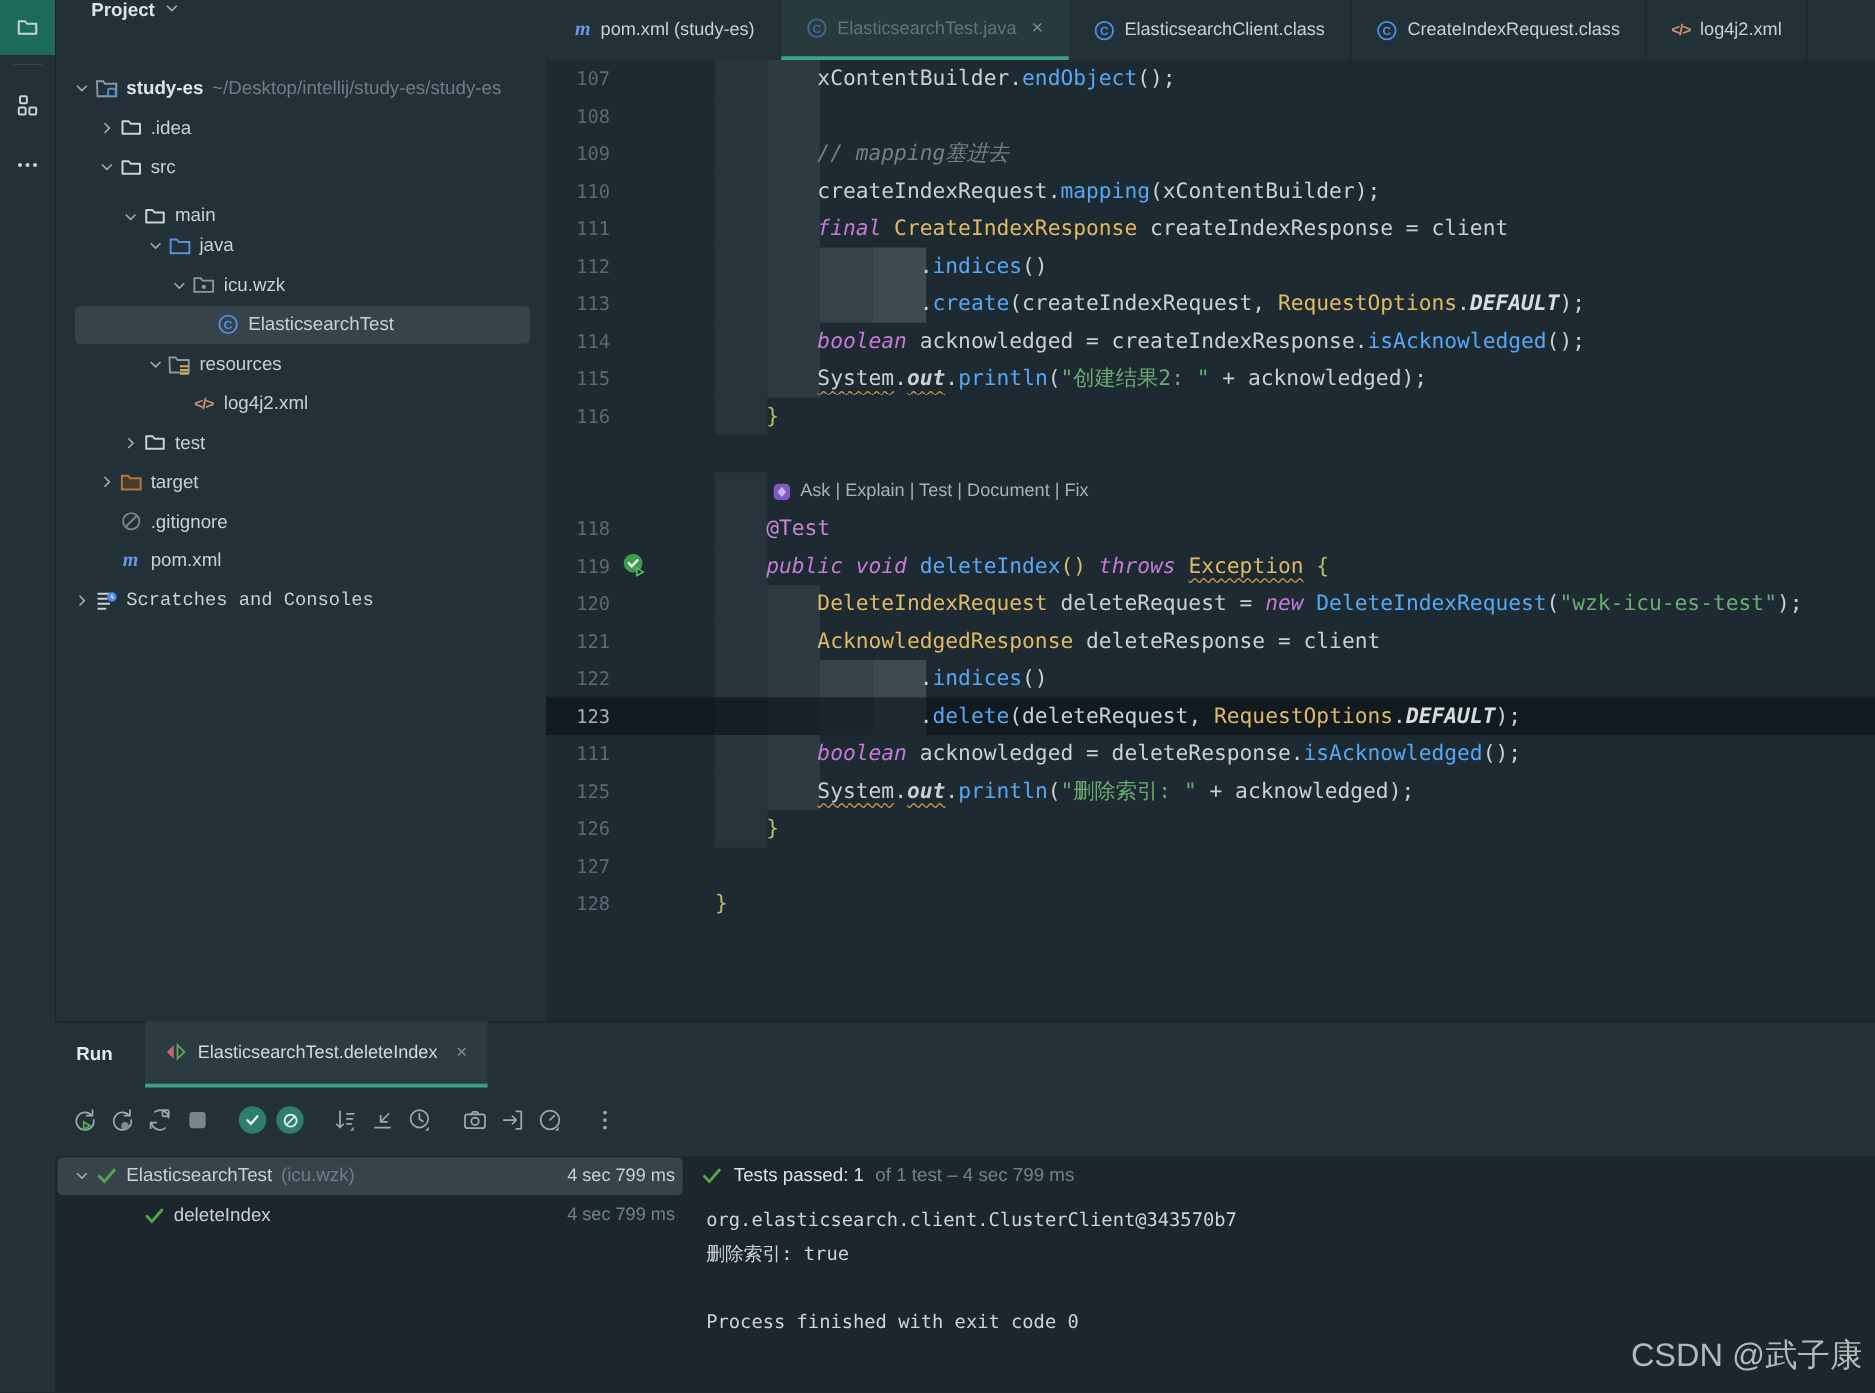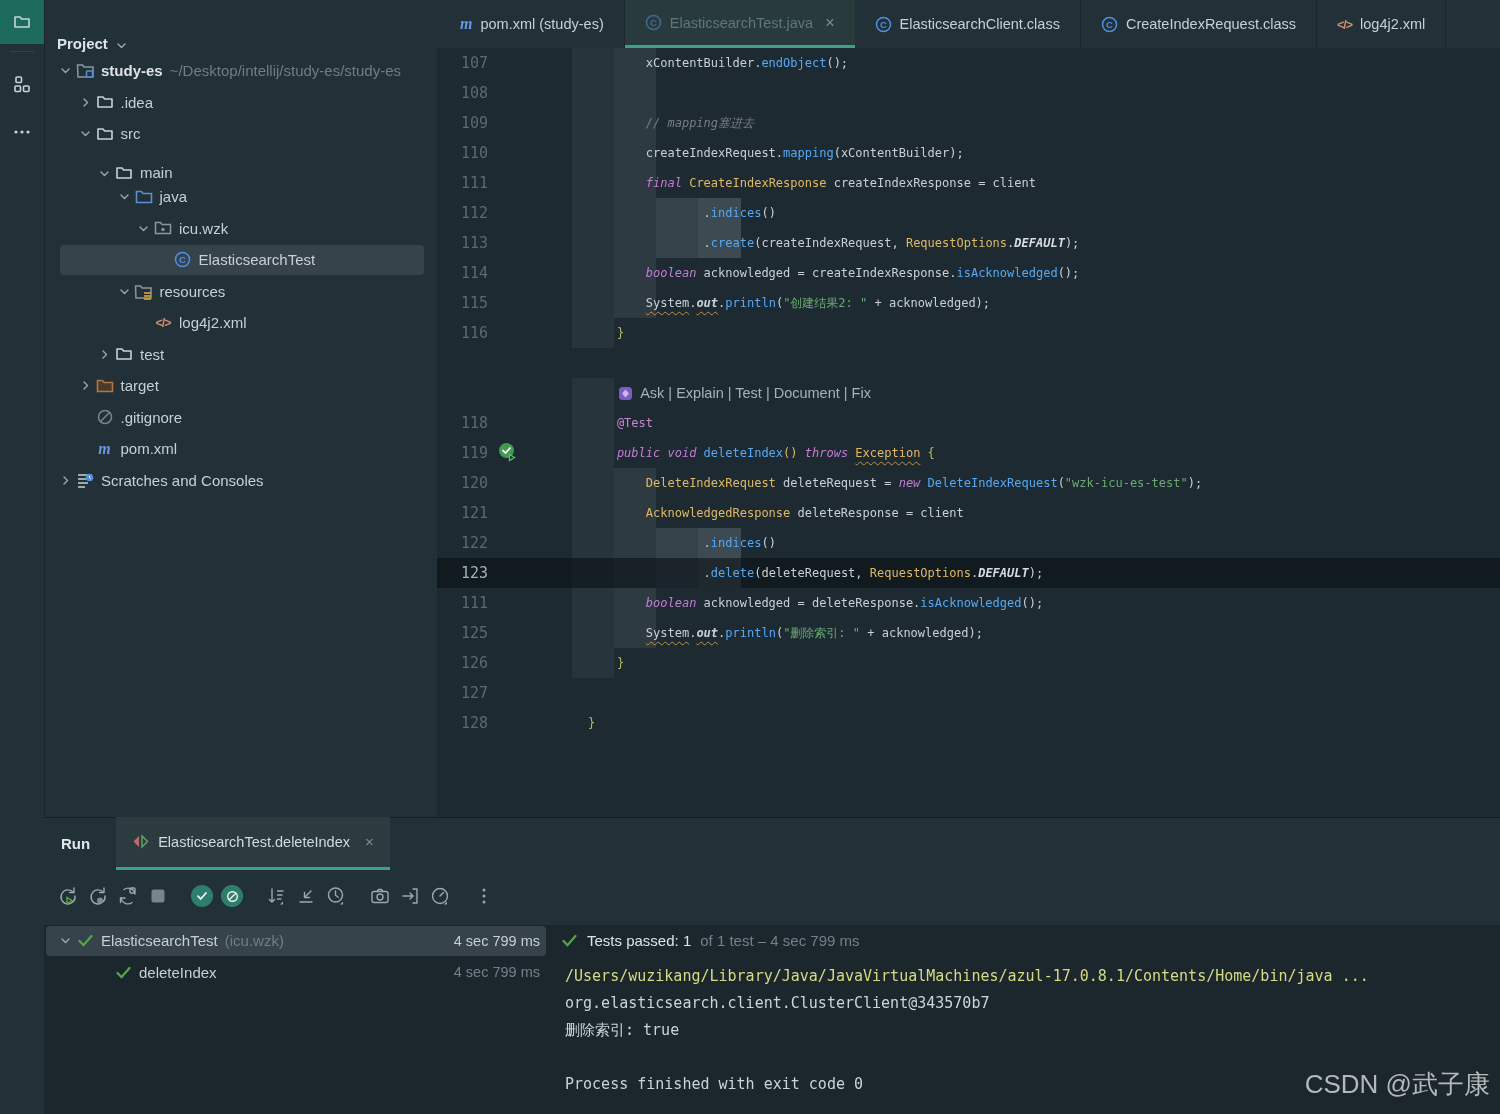--- a/index.html
+++ b/index.html
@@ -11,21 +11,21 @@
   .activity-bar{position:absolute;left:0;top:0;width:44px;height:1114px;background:#223037;
     border-right:1px solid #1a262c;}
   .ab-item{position:absolute;left:0;width:44px;height:44px;display:flex;align-items:center;
     justify-content:center;cursor:pointer;}
   .ab-item.active{background:#1b6a5b;}
   .ab-sep{position:absolute;left:10px;top:51px;width:24px;height:1px;background:#35444b;}
 
   
   .project-panel{position:absolute;left:45px;top:0;width:392px;height:817px;background:#223037;
     border-right:1px solid #1a262c;}
-  .panel-header{height:52px;display:flex;align-items:flex-end;padding-left:12px;gap:7px;}
+  .panel-header{height:52px;display:flex;align-items:flex-start;padding-left:28px;gap:7px;}
   .panel-title{font-size:15px;font-weight:bold;color:#dde3e6;}
   .tree{position:absolute;left:0;top:55px;right:0;}
   .tree-row{position:relative;height:31.5px;display:flex;align-items:center;font-size:15px;
     color:#c7d0d4;cursor:pointer;white-space:nowrap;}
   .tree-row .hl{position:absolute;left:15px;right:13px;top:1px;bottom:1px;background:#36434b;
     border-radius:4px;z-index:0;}
   .tree-row>*{z-index:1;}
   .chev{width:19px;height:16px;display:inline-flex;align-items:center;justify-content:center;flex:none;}
   .ticon{width:20px;height:17px;display:inline-flex;align-items:center;justify-content:center;
     flex:none;margin-right:6px;}
@@ -44,22 +44,22 @@
   
   .editor{position:absolute;left:437px;top:48px;width:1063px;height:769px;background:#1e2a31;
     overflow:hidden;font-family:"DejaVu Sans Mono",monospace;}
   .code-row{position:absolute;left:0;width:1063px;height:30px;}
   .fill{position:absolute;top:0;height:30px;}
   .caret-ov{position:absolute;left:0;top:0;width:1063px;height:30px;background:rgba(5,12,17,.55);}
   .lnum{position:absolute;left:0;top:0;width:51px;height:30px;line-height:30px;text-align:right;
     font-size:15px;color:#5a6a72;z-index:3;}
   .code-row.caret .lnum{color:#a3b1b7;}
   .gut-ic{position:absolute;left:60px;top:4px;z-index:3;cursor:pointer;}
-  .ctext{position:absolute;left:135px;top:0;height:30px;line-height:30px;font-size:12px;
-    white-space:pre;z-index:2;margin-left:16px;}
+  .ctext{position:absolute;left:135px;top:0;height:30px;line-height:30px;font-size:17px;
+    white-space:pre;z-index:2;}
   .tok-p{color:#c9d0d5;}
   .tok-k{color:#c57bd6;font-style:italic;}
   .tok-C{color:#e0b964;}
   .tok-E{color:#e0b964;text-decoration:underline wavy #c09045 1px;text-underline-offset:4px;}
   .tok-m{color:#56a8f5;}
   .tok-s{color:#6aab73;}
   .tok-c{color:#767f87;font-style:italic;}
   .tok-B{color:#b7bd62;}
   .tok-Y{color:#e0b964;}
   .tok-K{color:#d8dce0;font-weight:bold;font-style:italic;}
@@ -295,21 +295,21 @@
           </span>
           <span>.gitignore</span>
         </div>
         <div class="tree-row" style="padding-left: 30.5px;">
           <span class="chev"></span>
           <span class="ticon">
             <span style="color:#6897ea;font-size:16px;font-weight:bold;font-style:italic;font-family:'Liberation Serif',serif;">m</span>
           </span>
           <span>pom.xml</span>
         </div>
-        <div class="tree-row" style="padding-left: 11px;">
+        <div class="tree-row" style="padding-left: 11px; font-family: Liberation Mono, monospace;">
           <span class="chev">
             <svg width="13" height="13" viewBox="0 0 13 13" stroke="#9aa8b0" stroke-width="1.4" fill="none" stroke-linecap="round" stroke-linejoin="round">
               <path d="M5 3l3.5 3.5L5 10"></path>
             </svg>
           </span>
           <span class="ticon">
             <svg width="18" height="16" viewBox="0 0 18 16">
               <g stroke="#c9d2d6" stroke-width="1.5">
                 <line x1="2" y1="3" x2="12" y2="3"></line>
                 <line x1="2" y1="7" x2="10" y2="7"></line>
@@ -656,19 +656,19 @@
       <div class="console">
         <div class="c-sum">
           <span id="sum-check">
               <svg width="17" height="15" viewBox="0 0 17 15">
                 <path d="M2.5 8l4 4.2L14.5 3" stroke="#57a64a" stroke-width="2.2" fill="none" stroke-linecap="round"></path>
               </svg>
             </span>
           <span class="c-strong">Tests passed: 1</span>
           <span class="c-dim">of 1 test – 4 sec 799 ms</span>
         </div>
-        <div class="c-lines" id="console-lines"><div class="c-yellow">/Users/wuzikang/Library/Java/JavaVirtualMachines/azul-17.0.8.1/Contents/Home/bin/java ...</div><div class="">org.elasticsearch.client.ClusterClient@343570b7</div><div class="">删除索引: true</div><div class=""> </div><div class="">Process finished with exit code 0</div></div>
+        <div class="c-lines" id="console-lines"><div class="">org.elasticsearch.client.ClusterClient@343570b7</div><div class="">删除索引: true</div><div class=""> </div><div class="">Process finished with exit code 0</div></div>
       </div>
     </div>
   </div>
 
   <div class="watermark">CSDN @武子康</div>
 </div>
 
 </body></html>

